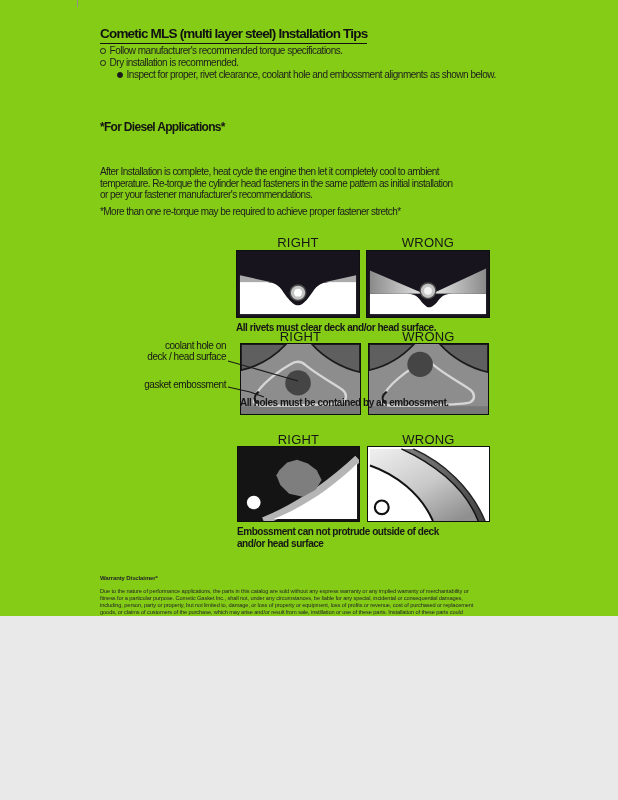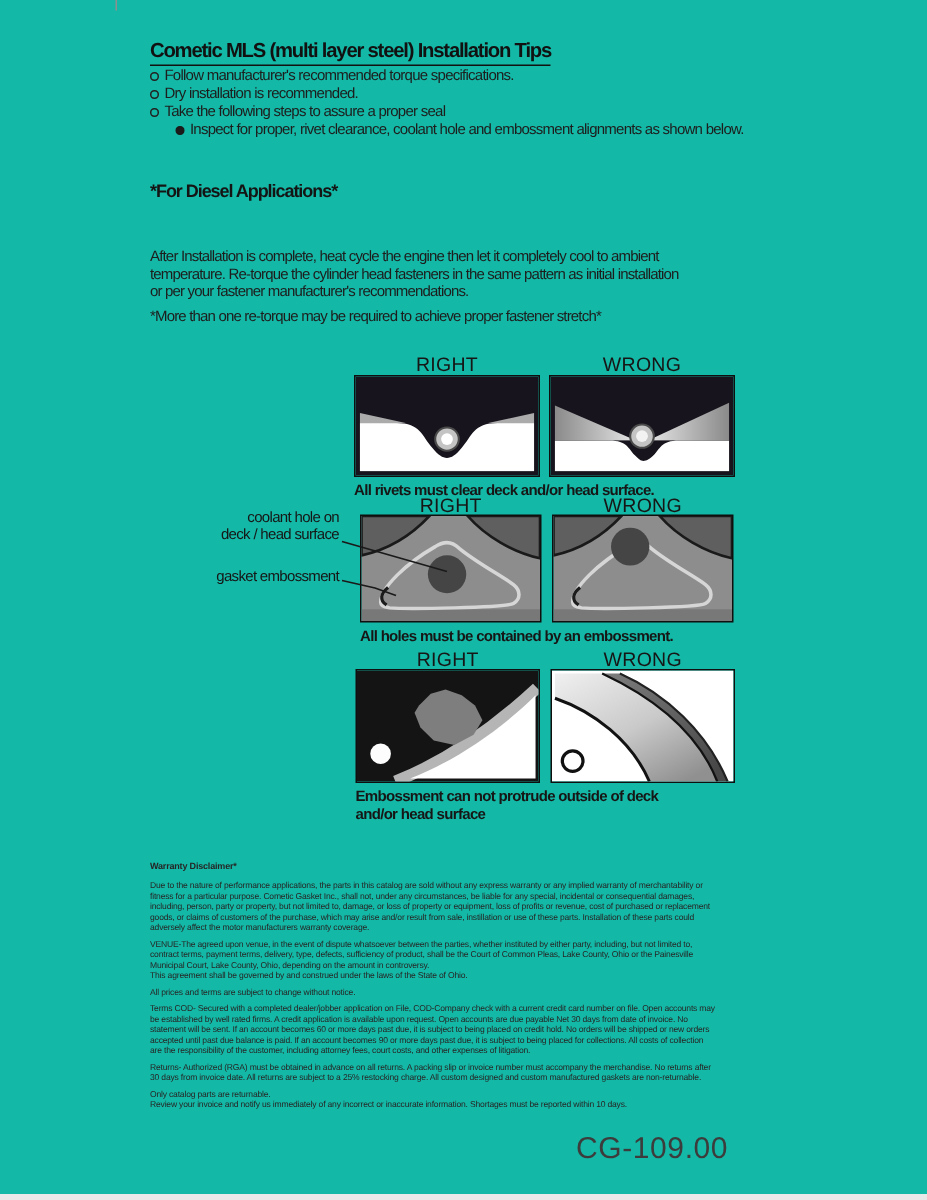--- a/index.html
+++ b/index.html
@@ -1,17 +1,17 @@
 <!DOCTYPE html>
 <html><head>
 <meta charset="utf-8">
 <style>
   html,body{margin:0;padding:0;background:#e9e9e9;}
   .page{
-    position:relative;width:618px;height:796px;background:#14b8a6;
+    position:relative;width:618px;height:616px;background:#84cc16;
     font-family:"Liberation Sans","DejaVu Sans",sans-serif;color:#1d1d1d;
     overflow:hidden;margin:0 auto;
   }
   .abs{position:absolute;}
   .preline{white-space:pre-line;}
   
   .edge-mark{left:77px;top:0;width:1.4px;height:7px;background:#8f8f8f;}
   
   .doc-title{
     left:100px;top:26px;font-size:13.5px;font-weight:bold;letter-spacing:-0.8px;
@@ -58,24 +58,20 @@
 
   <div class="abs bullets">
     <div class="b-row">
       <span class="b-dot"></span>
       <span>Follow manufacturer's recommended torque specifications.</span>
     </div>
     <div class="b-row">
       <span class="b-dot"></span>
       <span>Dry installation is recommended.</span>
     </div>
-    <div class="b-row">
-      <span class="b-dot"></span>
-      <span>Take the following steps to assure a proper seal</span>
-    </div>
     <div class="b-row sub">
       <span class="b-dot filled"></span>
       <span>Inspect for proper, rivet clearance, coolant hole and embossment alignments as shown below.</span>
     </div>
   </div>
 
   <div class="abs diesel-head">*For Diesel Applications*</div>
   <div class="abs body-par note">*More than one re-torque may be required to achieve proper fastener stretch*</div>
   <div class="abs body-par par2 preline">After Installation is complete, heat cycle the engine then let it completely cool to ambient
 temperature. Re-torque the cylinder head fasteners in the same pattern as initial installation
@@ -146,21 +142,21 @@
       <path d="M18,49 C13,53 12,58 17,61" fill="none" stroke="#1c1c1c" stroke-width="2.2"></path>
       <circle cx="52" cy="21" r="13" fill="#454545"></circle>
     </svg>
   </div>
 
   <svg class="abs overlay" style="left:120px;top:335px;width:190px;height:70px;z-index:5;" viewBox="0 0 190 70">
     <path d="M108,26 L178,46" stroke="#1a1a1a" stroke-width="1.1" fill="none"></path>
     <path d="M108,52 L130,57 L144,62" stroke="#1a1a1a" stroke-width="1.1" fill="none"></path>
   </svg>
 
-  <div class="abs caption" style="left:240px;top:419px;">All holes must be contained by an embossment.</div>
+  <div class="abs caption" style="left:240px;top:397px;">All holes must be contained by an embossment.</div>
 
   <div class="abs rw-label" style="left:237px;top:432px;width:123px;">RIGHT</div>
   <div class="abs rw-label" style="left:367px;top:432px;width:123px;">WRONG</div>
 
   <div class="abs fig" style="left:237px;top:446px;width:123px;height:76px;">
     <svg viewBox="0 0 123 76" preserveAspectRatio="none">
       <rect x="0" y="0" width="123" height="76" fill="#141414"></rect>
       <path d="M26,76 C56,64 90,42 122,12" fill="none" stroke="#b5b5b5" stroke-width="8"></path>
       <path d="M36,74 C64,63 96,42 121,17 L121,74 Z" fill="#ffffff"></path>
       <polygon points="42,24 50,16 60,13 71,17 80,24 85,34 79,44 66,51 52,48 43,39 39,29" fill="#7e7e7e"></polygon>

